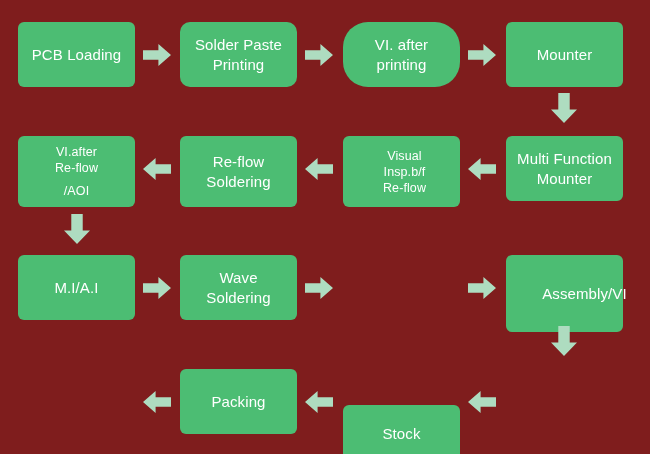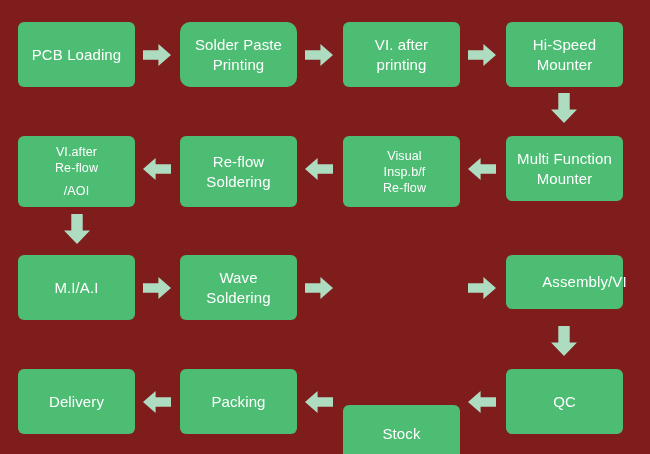--- a/index.html
+++ b/index.html
@@ -75,29 +75,28 @@
 
   <div class="arrow arrow-right" style="left:143px; top:44px; width:28px; height:22px;"></div>
 
   <div class="node sz-2" style="left:180px; top:22px; width:117px; height:65px;border-radius:10px;">
     <span class="ln">Solder Paste</span>
     <span class="ln">Printing</span>
   </div>
 
   <div class="arrow arrow-right" style="left:305px; top:44px; width:28px; height:22px;"></div>
 
-  <div class="node sz-2" style="left:343px; top:22px; width:117px; height:65px;">
+  <div class="node sz-2" style="left:343px; top:22px; width:117px; height:65px;border-radius:25px;">
     <span class="ln">VI. after</span>
     <span class="ln">printing</span>
   </div>
 
   <div class="arrow arrow-right" style="left:468px; top:44px; width:28px; height:22px;"></div>
 
   <div class="node sz-2" style="left:506px; top:22px; width:117px; height:65px;">
-    <span class="ln">Hi-Speed</span>
     <span class="ln">Mounter</span>
   </div>
 
   <div class="arrow arrow-down" style="left:551px; top:93px; width:26px; height:30px;"></div>
 
   <div class="node sz-2" style="left:506px; top:136px; width:117px; height:65px;align-items:center;">
     <span class="ln">Multi Function</span>
     <span class="ln">Mounter</span>
   </div>
 
@@ -135,41 +134,35 @@
   <div class="node sz-2" style="left:180px; top:255px; width:117px; height:65px;">
     <span class="ln">Wave</span>
     <span class="ln">Soldering</span>
   </div>
 
   <div class="arrow arrow-right" style="left:305px; top:277px; width:28px; height:22px;"></div>
 
 
   <div class="arrow arrow-right" style="left:468px; top:277px; width:28px; height:22px;"></div>
 
-  <div class="node sz-1" style="left:506px; top:255px; width:117px; height:54px;padding-left:44px;">
+  <div class="node sz-1" style="left:506px; top:255px; width:117px; height:77px;padding-left:44px;">
     <span class="ln">Assembly/VI</span>
   </div>
 
   <div class="arrow arrow-down" style="left:551px; top:326px; width:26px; height:30px;"></div>
 
-  <div class="node sz-1" style="left:506px; top:369px; width:117px; height:65px;">
-    <span class="ln">QC</span>
-  </div>
 
   <div class="arrow arrow-left" style="left:468px; top:391px; width:28px; height:22px;"></div>
 
   <div class="node sz-1" style="left:343px; top:369px; width:117px; height:58px;margin-top:36px;">
     <span class="ln">Stock</span>
   </div>
 
   <div class="arrow arrow-left" style="left:305px; top:391px; width:28px; height:22px;"></div>
 
   <div class="node sz-1" style="left:180px; top:369px; width:117px; height:65px;">
     <span class="ln">Packing</span>
   </div>
 
   <div class="arrow arrow-left" style="left:143px; top:391px; width:28px; height:22px;"></div>
 
-  <div class="node sz-1" style="left:18px; top:369px; width:117px; height:65px;">
-    <span class="ln">Delivery</span>
-  </div>
 
 </div>
 
 </body></html>

